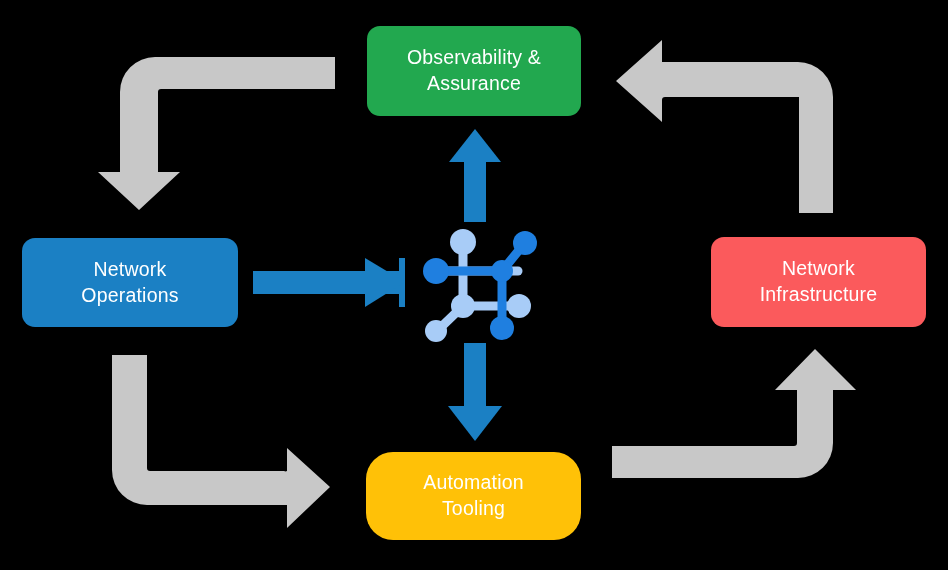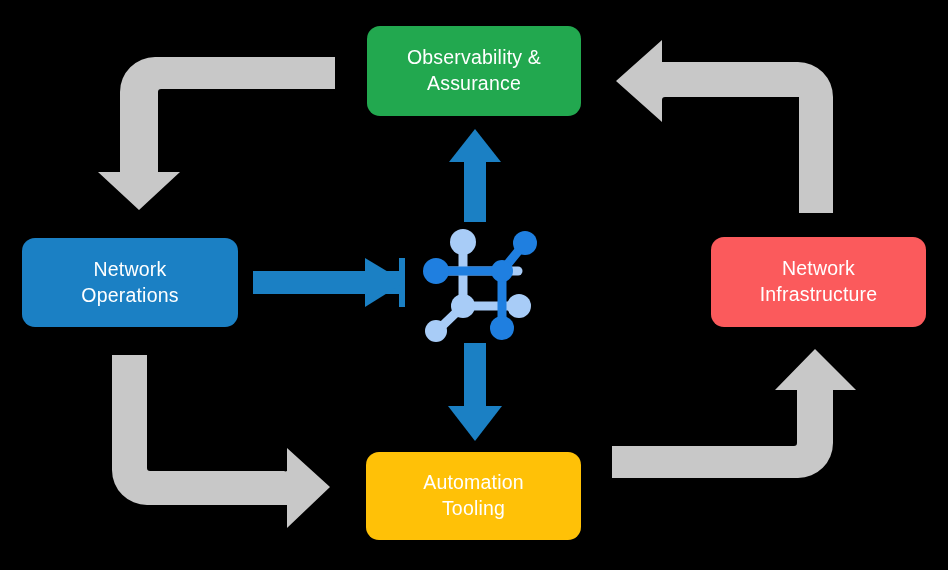--- a/index.html
+++ b/index.html
@@ -42,21 +42,21 @@
     padding: 4px 14px;
   }
   .node-box .label {
     white-space: pre-line;
     display: block;
   }
 
   #box-observability { left: 367px; top: 26px;  width: 214px; height: 90px;  background: #22A84F; }
   #box-netops        { left: 22px;  top: 238px; width: 216px; height: 89px;  background: #1B80C4; }
   #box-netinfra      { left: 711px; top: 237px; width: 215px; height: 90px;  background: #FB5A5C; }
-  #box-automation    { left: 366px; top: 452px; width: 215px; height: 88px;  background: #FFC107; }
+  #box-automation    { left: 366px; top: 452px; width: 215px; height: 88px;  background: #FFC107; border-radius: 27px; }
 
   #icon-wrap {
     position: absolute;
     left: 418px;
     top: 218px;
     width: 124px;
     height: 124px;
   }
   #icon-wrap svg { display: block; width: 124px; height: 124px; }
 </style>

